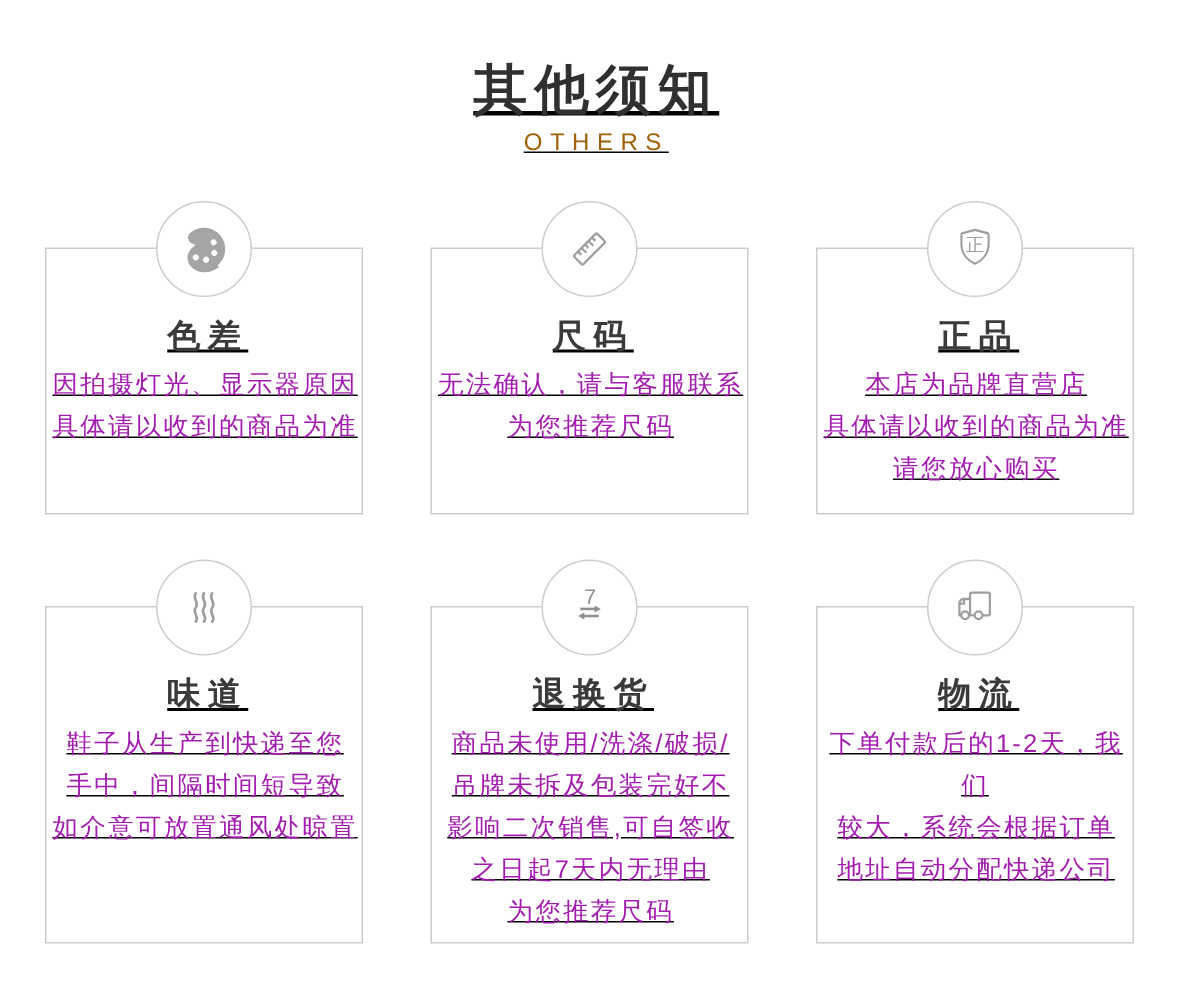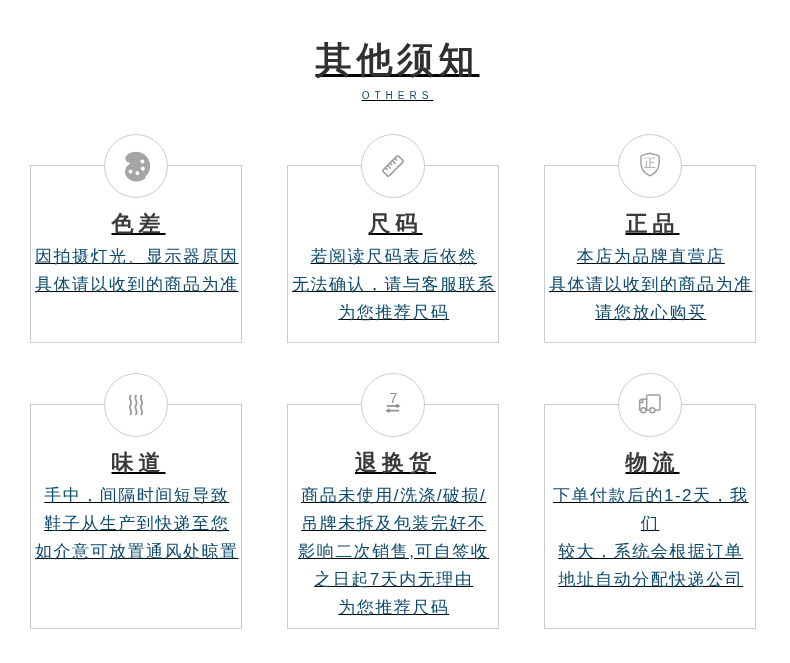--- a/index.html
+++ b/index.html
@@ -19,23 +19,23 @@
     margin: 0;
     font-size: 36px;
     line-height: 40px;
     font-weight: 700;
     color: #303030;
     letter-spacing: 5px;
     text-indent: 5px;
   }
   .header .sub {
     margin-top: 8px;
-    font-size: 10px;
+    font-size: 16px;
     line-height: 16px;
-    color: #0c4a6e;
+    color: #a16207;
     letter-spacing: 5px;
     text-indent: 5px;
   }
 
   
   .cards {
     display: grid;
     grid-template-columns: repeat(3, 212px);
     grid-template-rows: 178px 225px;
     column-gap: 45px;
@@ -70,21 +70,21 @@
     line-height: 30px;
     font-weight: 700;
     color: #3a3a3a;
     letter-spacing: 5px;
     text-indent: 5px;
   }
   .card-body {
     margin-top: 4px;
     font-size: 17px;
     line-height: 28px;
-    color: #0c4a6e;
+    color: #a21caf;
     letter-spacing: 1.5px;
     text-indent: 1.5px;
   }
   .svg-defs { position: absolute; width: 0; height: 0; overflow: hidden; }
 </style>
 </head>
 <body>
 
 <svg class="svg-defs" aria-hidden="true">
   <symbol id="palette-icon" viewBox="0 0 24 24">
@@ -155,21 +155,20 @@
         </div>
   </div>
       <div class="card">
     <div class="badge">
       <svg class="icon" width="34" height="34">
             <use class="use-icon" href="#ruler-icon" xlink:href="#ruler-icon"></use>
           </svg>
     </div>
     <div class="card-title">尺码</div>
     <div class="card-body">
-          <div>若阅读尺码表后依然</div>
           <div>无法确认，请与客服联系</div>
           <div>为您推荐尺码</div>
         </div>
   </div>
       <div class="card">
     <div class="badge">
       <svg class="icon" width="34" height="34">
             <use class="use-icon" href="#shield-icon" xlink:href="#shield-icon"></use>
           </svg>
     </div>
@@ -181,22 +180,22 @@
         </div>
   </div>
       <div class="card">
     <div class="badge">
       <svg class="icon" width="34" height="34">
             <use class="use-icon" href="#steam-icon" xlink:href="#steam-icon"></use>
           </svg>
     </div>
     <div class="card-title">味道</div>
     <div class="card-body">
+          <div>鞋子从生产到快递至您</div>
           <div>手中，间隔时间短导致</div>
-          <div>鞋子从生产到快递至您</div>
           <div>如介意可放置通风处晾置</div>
         </div>
   </div>
       <div class="card">
     <div class="badge">
       <svg class="icon" width="34" height="34">
             <use class="use-icon" href="#return-arrows-icon" xlink:href="#return-arrows-icon"></use>
           </svg>
     </div>
     <div class="card-title">退换货</div>

